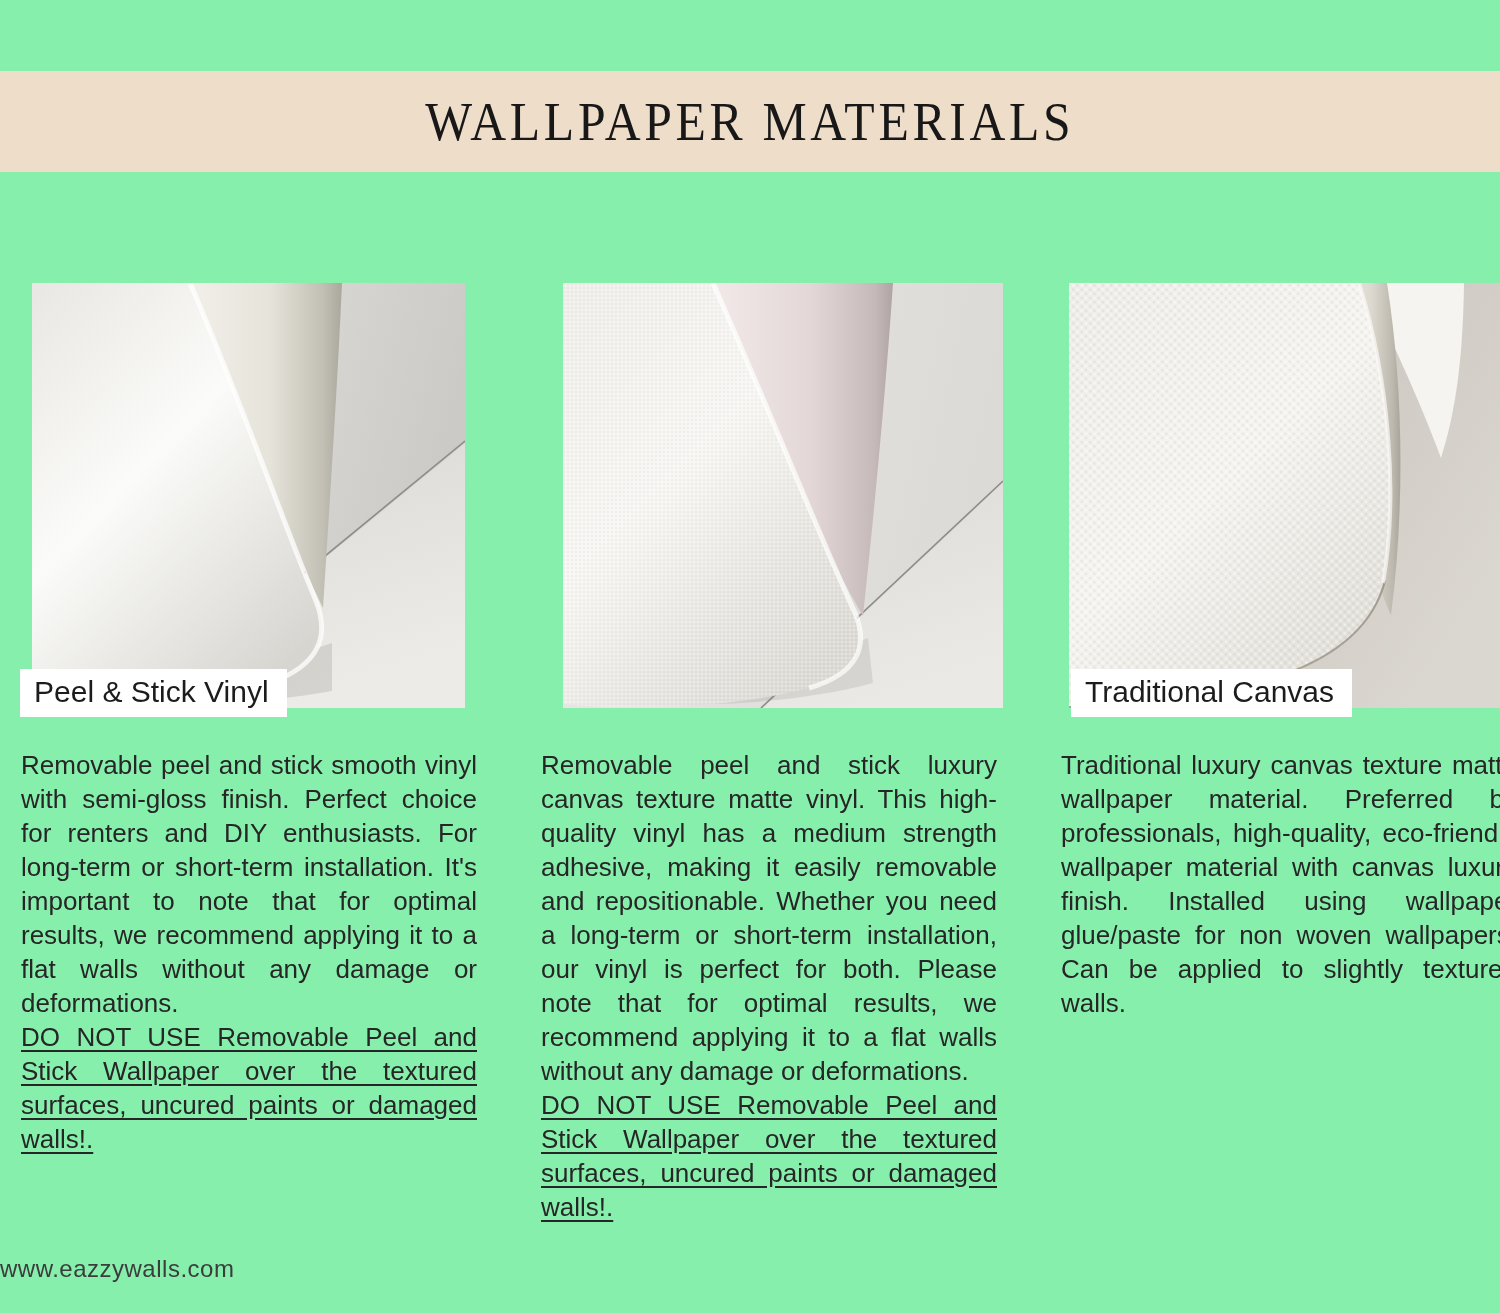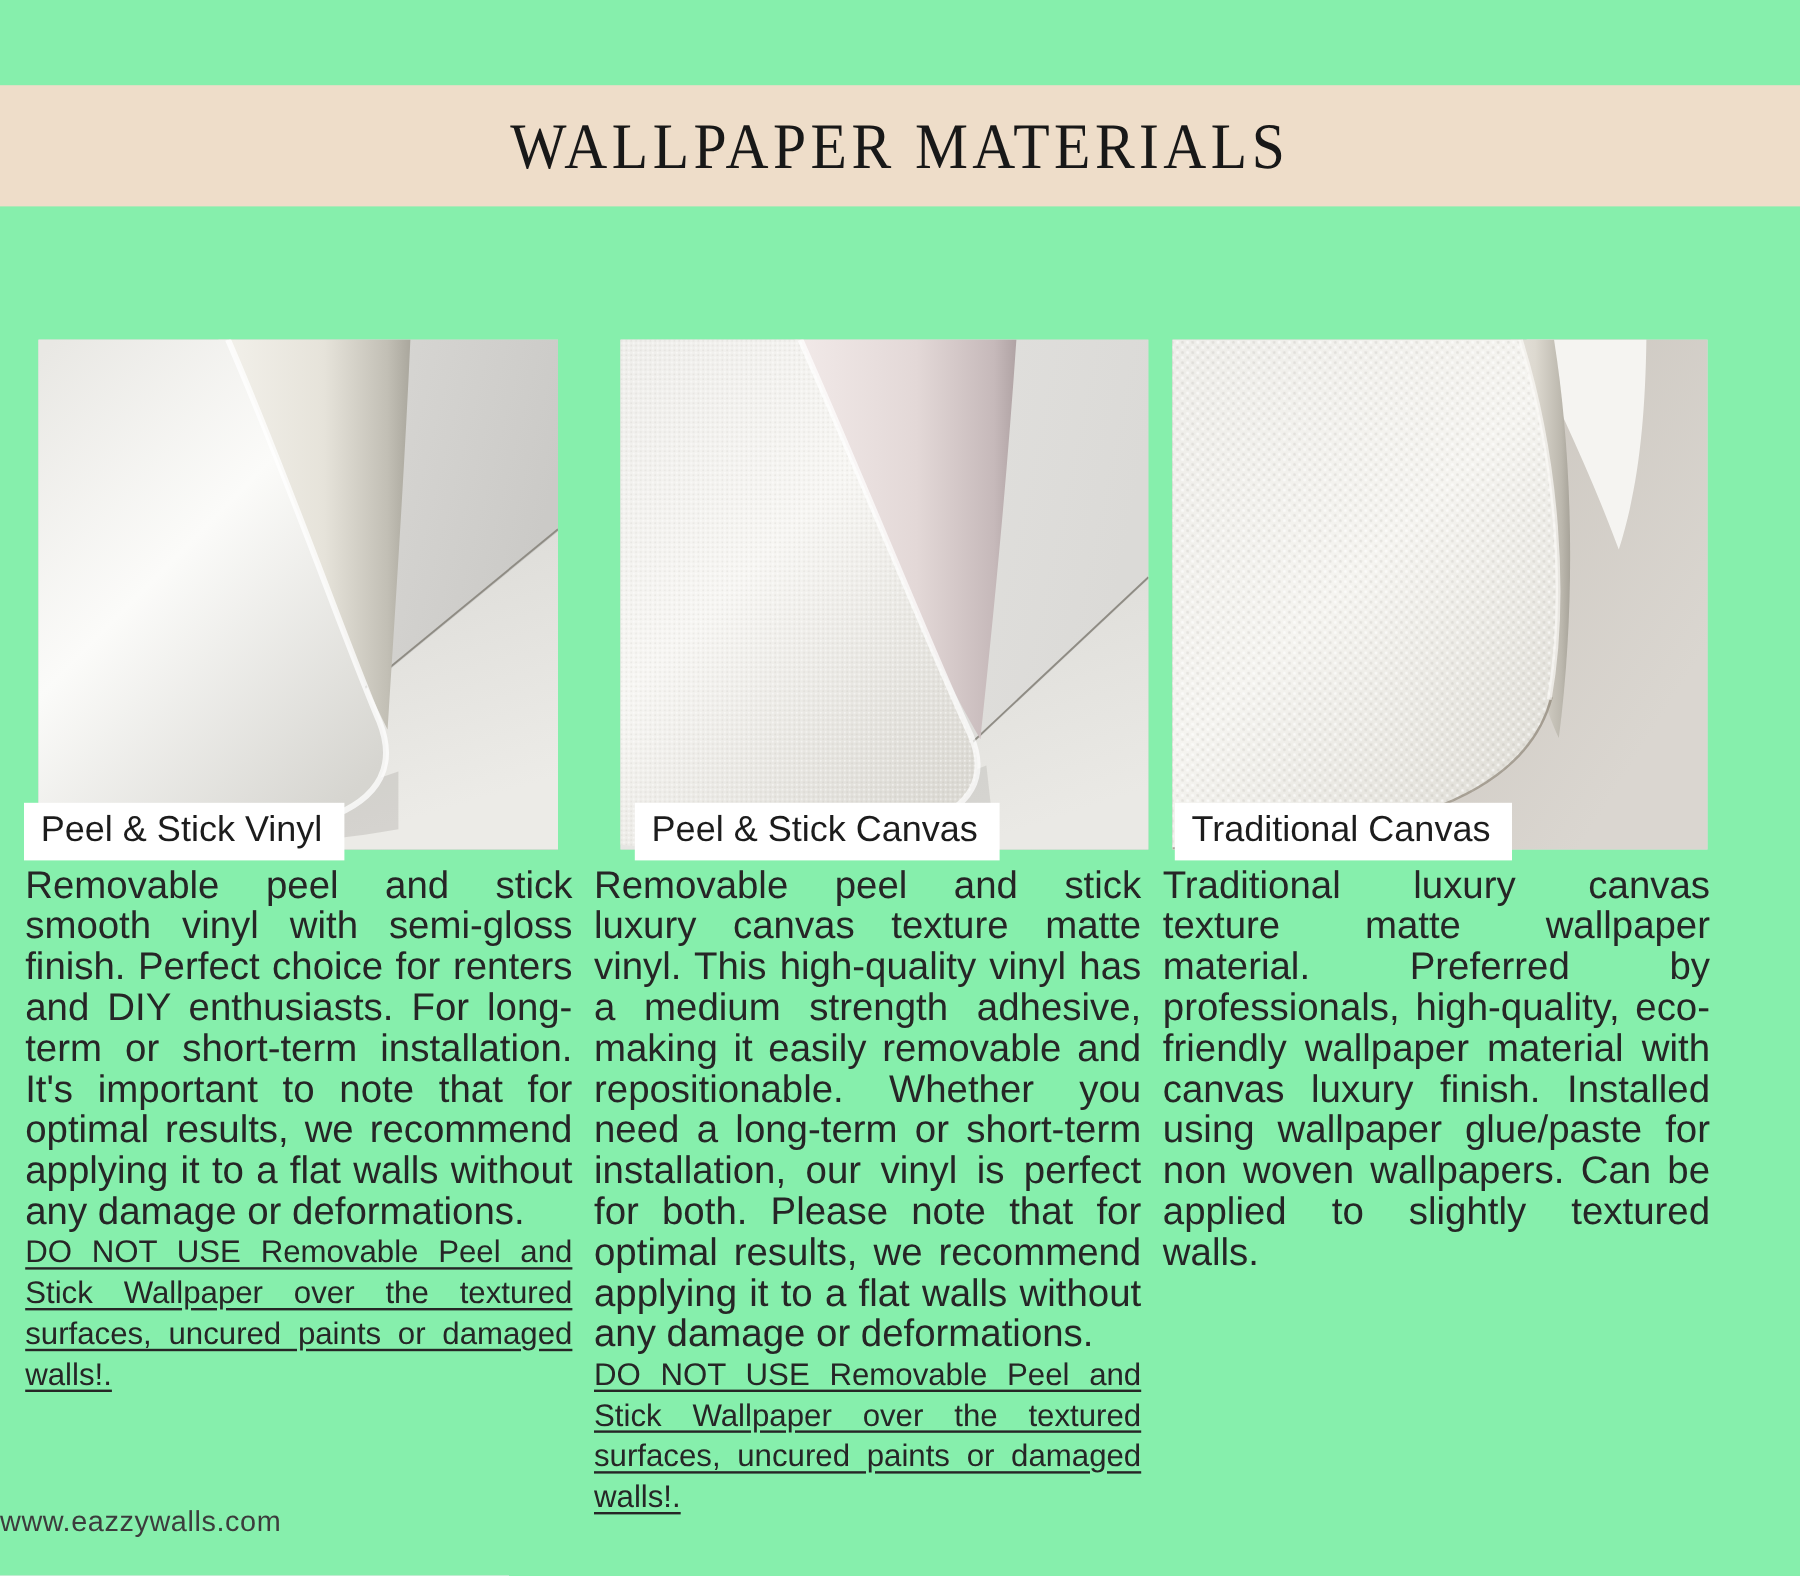--- a/index.html
+++ b/index.html
@@ -25,21 +25,21 @@
     color:#181818;
     transform:scaleX(0.92);
     transform-origin:center;
     white-space:nowrap;
   }
   
   .columns {
     position:absolute; top:283px; left:21px; right:21px;
     display:grid;
     grid-template-columns:456px 456px 456px;
-    column-gap:18px;
+    column-gap:64px;
   }
   .photo {
     position:relative;
     height:425px;
     background:#dcdbd8;
   }
   .col-1 .photo { width:433px; margin-left:11px; }
   .col-2 .photo { width:440px; margin-left:22px; }
   .col-3 .photo { width:446px; margin-left:8px; }
   .photo svg { display:block; width:100%; height:100%; }
@@ -50,22 +50,22 @@
     color:#1c1c1c;
     font-size:30px;
     line-height:1.0;
     padding:8px 18px 10px 14px;
     white-space:nowrap;
   }
   .col-1 .label { left:-12px; }
   .col-2 .label { left:12px; }
   .col-3 .label { left:2px; }
   .desc {
-    margin-top:12px;
-    font-size:32px;
+    margin-top:40px;
+    font-size:26px;
     line-height:34px;
     color:#262626;
     text-align:justify;
   }
   .warning {
     font-size:26px;
     line-height:34px;
     color:#262626;
     text-align:justify;
     text-decoration:underline;
@@ -160,21 +160,20 @@
           </defs>
           <rect width="440" height="425" fill="url(#wall2)"></rect>
           <path d="M200,425 L440,200 L440,425 Z" fill="url(#floor2)"></path>
           <path d="M198,425 L440,198" stroke="#8f8c84" stroke-width="1.6" fill="none"></path>
           <path d="M310,400 C 255,415 180,422 130,421 L 305,355 Z" fill="rgba(110,108,100,0.15)"></path>
           <path d="M145,0 L330,0 C 322,118 310,240 300,333 C 262,268 202,138 165,42 Z" fill="url(#roll2)"></path>
           <path d="M0,0 L150,0 C 206,126 256,252 292,330 C 306,363 295,391 246,405 C 170,425 70,428 0,421 Z" fill="url(#face2)"></path>
           <path d="M0,0 L150,0 C 206,126 256,252 292,330 C 306,363 295,391 246,405 C 170,425 70,428 0,421 Z" fill="url(#tex2)"></path>
           <path d="M150,0 C 206,126 256,252 292,330 C 306,363 295,391 246,405" stroke="#ffffff" stroke-width="5" fill="none" opacity="0.7"></path>
         </svg>
-        <figcaption class="label">Peel &amp; Stick Canvas</figcaption>
       </figure>
       <p class="desc">Removable peel and stick luxury canvas texture matte vinyl. This high-quality vinyl has a medium strength adhesive, making it easily removable and repositionable. Whether you need a long-term or short-term installation, our vinyl is perfect for both. Please note that for optimal results, we recommend applying it to a flat walls without any damage or deformations.</p>
       <p class="warning">DO NOT USE Removable Peel and Stick Wallpaper over the textured surfaces, uncured paints or damaged walls!.</p>
     </section>
 
     <section class="col col-3">
       <figure class="photo" aria-label="Traditional heavy canvas texture wallpaper sample with curled corner">
         <svg viewBox="0 0 446 425" preserveAspectRatio="none" aria-hidden="true">
           <defs>
             <linearGradient id="wall3" x1="0" y1="0" x2="1" y2="0.6">

